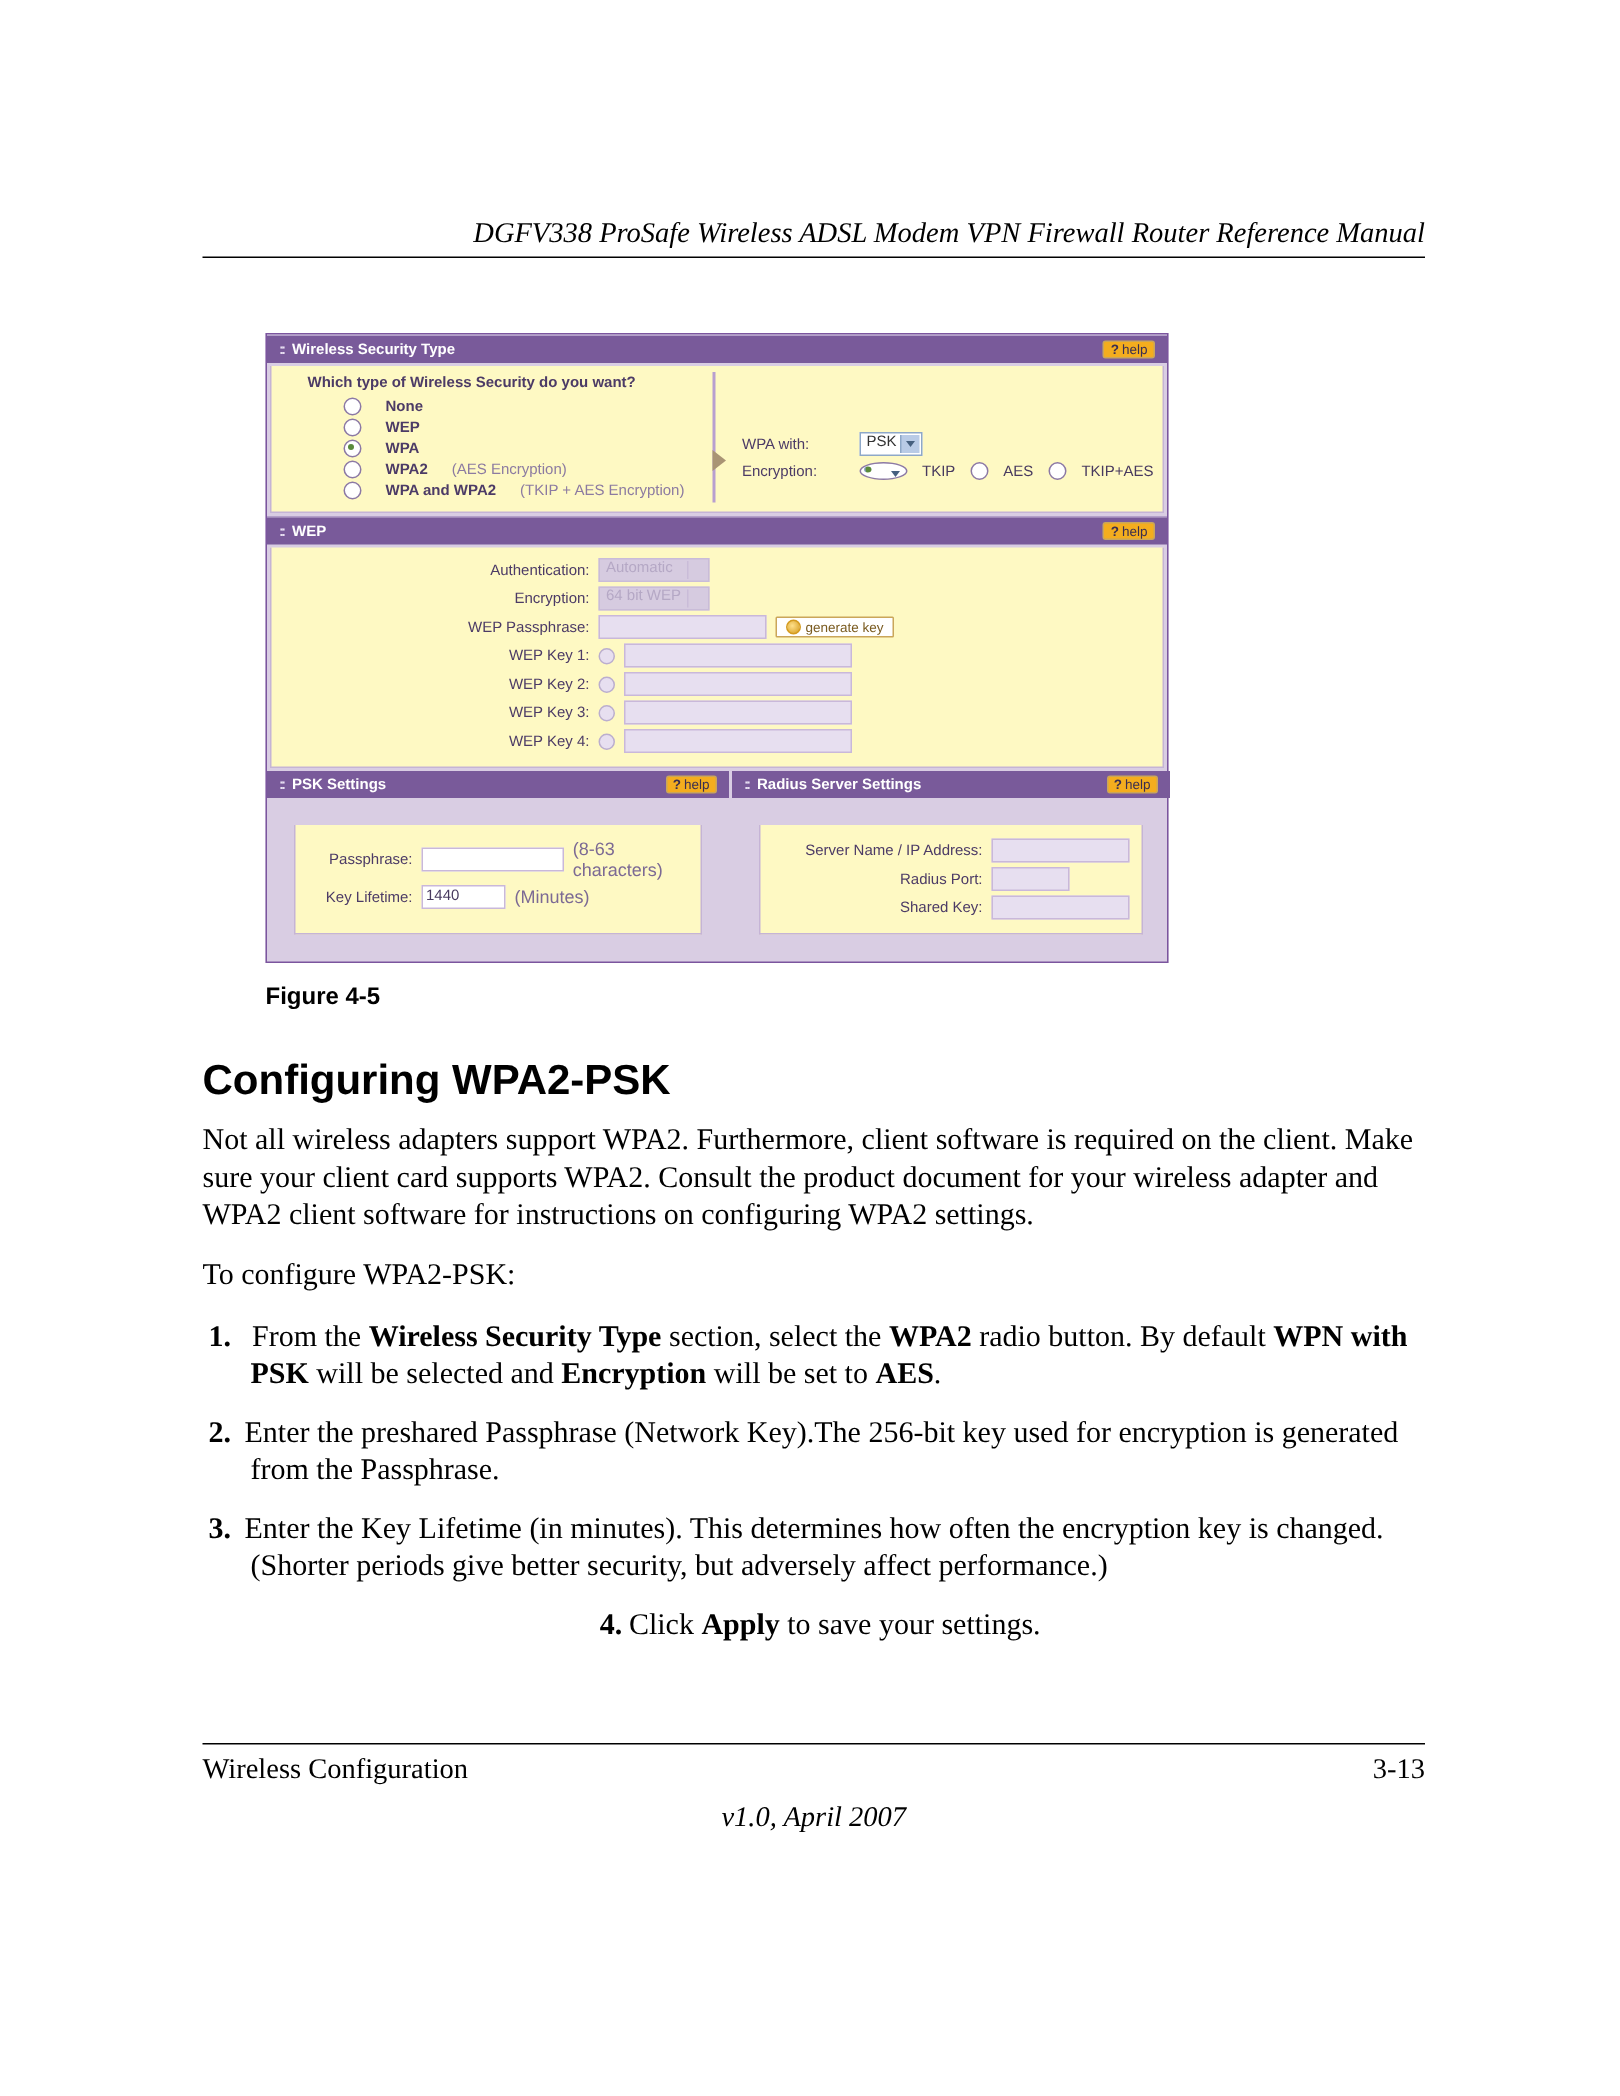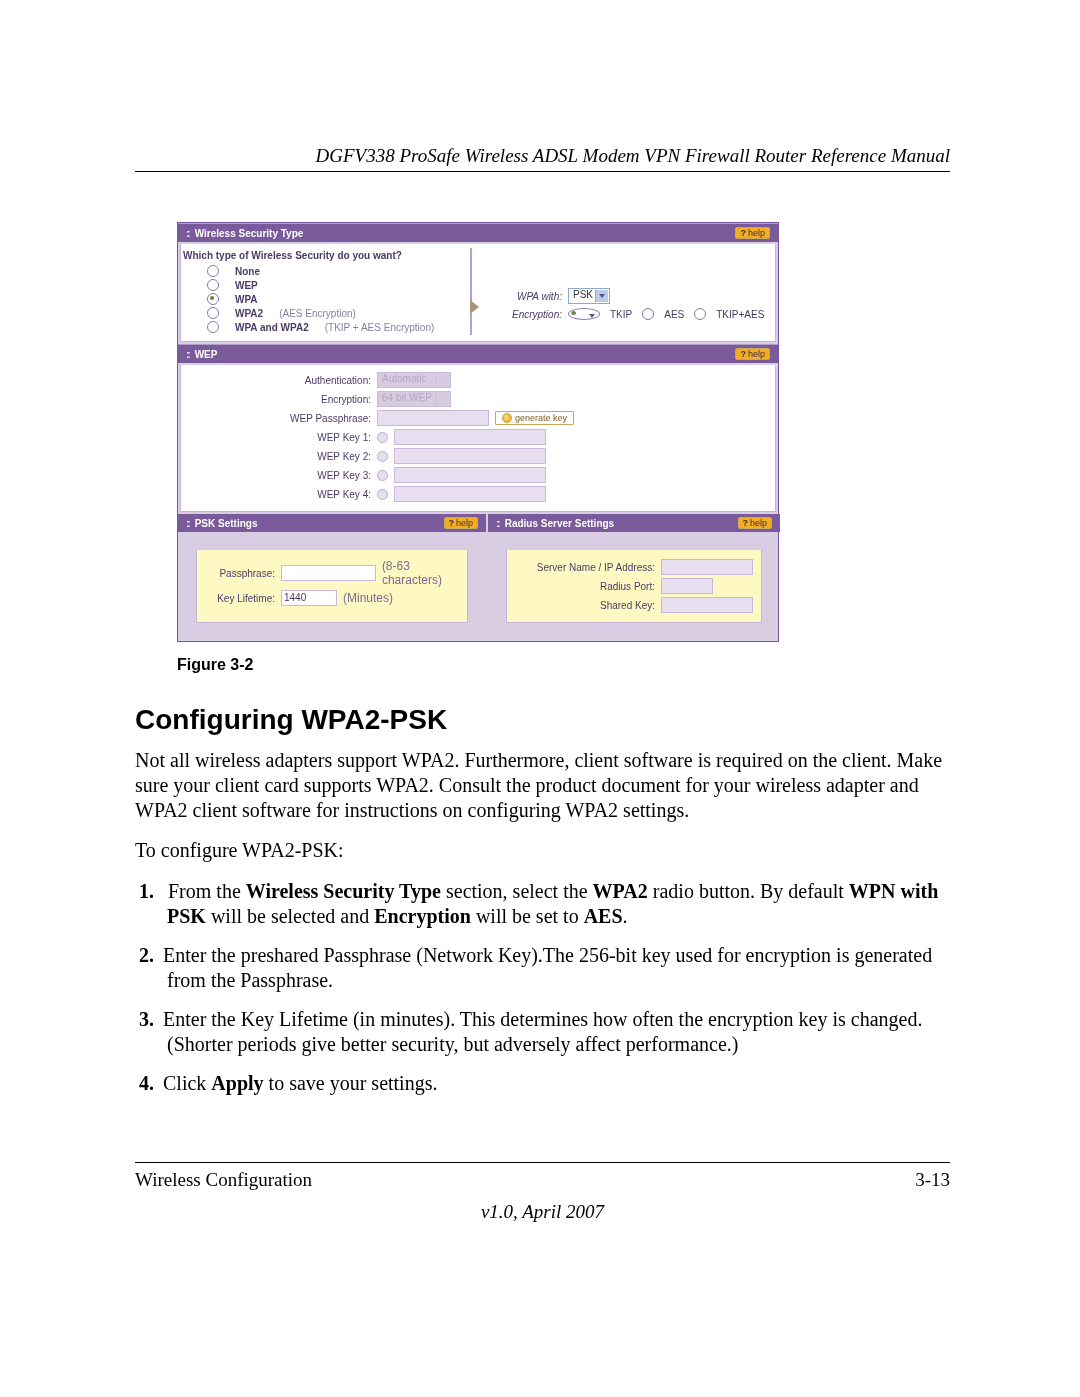--- a/index.html
+++ b/index.html
@@ -106,25 +106,25 @@
     font-size:9px;
     color:#3a2e50;
     background:#f4ad1e;
     border:1px solid #caa65a;
     border-radius:2px;
     padding:0 4px;
     display:inline-flex;align-items:center;gap:2px;
   }
   .help::before{content:"?";font-weight:bold;}
   .panel-body{
-    background:#ffffff;
+    background:#fef9c3;
     border:1px solid #c5b4d6;
     border-top:none;
     margin:2px;
-    padding:4px 6px 6px 0;
+    padding:4px 6px 6px 22px;
   }
   .two-col{display:flex;gap:0;}
   .two-col>div{flex:1;position:relative;}
   .two-col>div:first-child{border-right:2px solid #b89fcf;padding-right:10px;}
   .two-col>div:last-child{padding-left:18px;}
   .q{color:#4c3b66;font-weight:bold;margin:2px 0 4px 2px;}
   .opt{display:flex;align-items:center;gap:16px;margin:2px 0 2px 26px;white-space:nowrap;}
   .opt .radio{
     width:10px;height:10px;border:1px solid #8c79a5;border-radius:50%;
     display:inline-block;background:#fff;position:relative;flex:0 0 auto;
@@ -136,21 +136,21 @@
   .opt b{color:#4c3b66;}
   .opt span.hint{color:#8c7ba1;font-weight:normal;}
   .arrow{
     position:absolute;left:-2px;top:52px;
     width:0;height:0;
     border-top:7px solid transparent;
     border-bottom:7px solid transparent;
     border-left:9px solid #a99474;
   }
   .kv{display:flex;align-items:center;gap:6px;margin:4px 0;justify-content:flex-start;}
-  .kv label{color:#4c3b66;min-width:72px;text-align:right;font-style:italic;}
+  .kv label{color:#4c3b66;min-width:72px;}
   .kv .sel{
     border:1px solid #8ea8c8;background:#fff;color:#333;
     padding:0 16px 0 4px;height:14px;position:relative;display:inline-block;
     font-size:10px;
   }
   .kv .sel::after{
     content:"";position:absolute;right:1px;top:1px;width:12px;height:12px;
     background:#b9cbe6;border-left:1px solid #8ea8c8;
   }
   .kv .sel::before{
@@ -337,34 +337,34 @@
                 <label style="min-width:140px;">Shared Key:</label>
                 <span class="txt dis" style="width:90px;"></span>
               </div>
           </div>
         </div>
       </div>
 
     </div>
   </div>
 
-  <div class="fig-caption">Figure 3-2</div>
+  <div class="fig-caption">Figure 4-5</div>
 
   <h2 class="section">Configuring WPA2-PSK</h2>
 
   <p class="body">Not all wireless adapters support WPA2. Furthermore, client software is required on the client. Make sure your client card supports WPA2. Consult the product document for your wireless adapter and WPA2 client software for instructions on configuring WPA2 settings.</p>
   <p class="body">To configure WPA2-PSK:</p>
 
   <ol class="steps">
     <li style="list-style: none;"><span style="font-weight: bold; display: inline-block; width: 24px; margin-left: -28px;">1.</span>
       <span class="num"></span><span>From the </span><b>Wireless Security Type</b><span> section, select the </span><b>WPA2</b><span> radio button. By default </span><b>WPN with PSK</b><span> will be selected and </span><b>Encryption</b><span> will be set to </span><b>AES</b><span>.</span>
     </li>
     <li style="list-style: none;"><span style="font-weight: bold; display: inline-block; width: 24px; margin-left: -28px;">2.</span><span class="num"></span><span>Enter the preshared Passphrase (Network Key).The 256-bit key used for encryption is generated from the Passphrase.</span></li>
     <li style="list-style: none;"><span style="font-weight: bold; display: inline-block; width: 24px; margin-left: -28px;">3.</span><span class="num"></span><span>Enter the Key Lifetime (in minutes). This determines how often the encryption key is changed. (Shorter periods give better security, but adversely affect performance.)</span></li>
-    <li style="list-style: none;"><span style="font-weight: bold; display: inline-block; width: 24px; margin-left: -28px;">4.</span><span class="num"></span><span>Click </span><b>Apply</b><span> to save your settings.</span></li>
+    <li style="list-style: none; text-align: center;"><span style="font-weight: bold; display: inline-block; width: 24px; margin-left: -28px;">4.</span><span class="num"></span><span>Click </span><b>Apply</b><span> to save your settings.</span></li>
   </ol>
 </div>
 
 <div class="footer">
   <hr class="rule-bottom">
   <div class="footer-row">
     <span>Wireless Configuration</span>
     <span>3-13</span>
   </div>
   <div class="footer-version">v1.0, April 2007</div>

